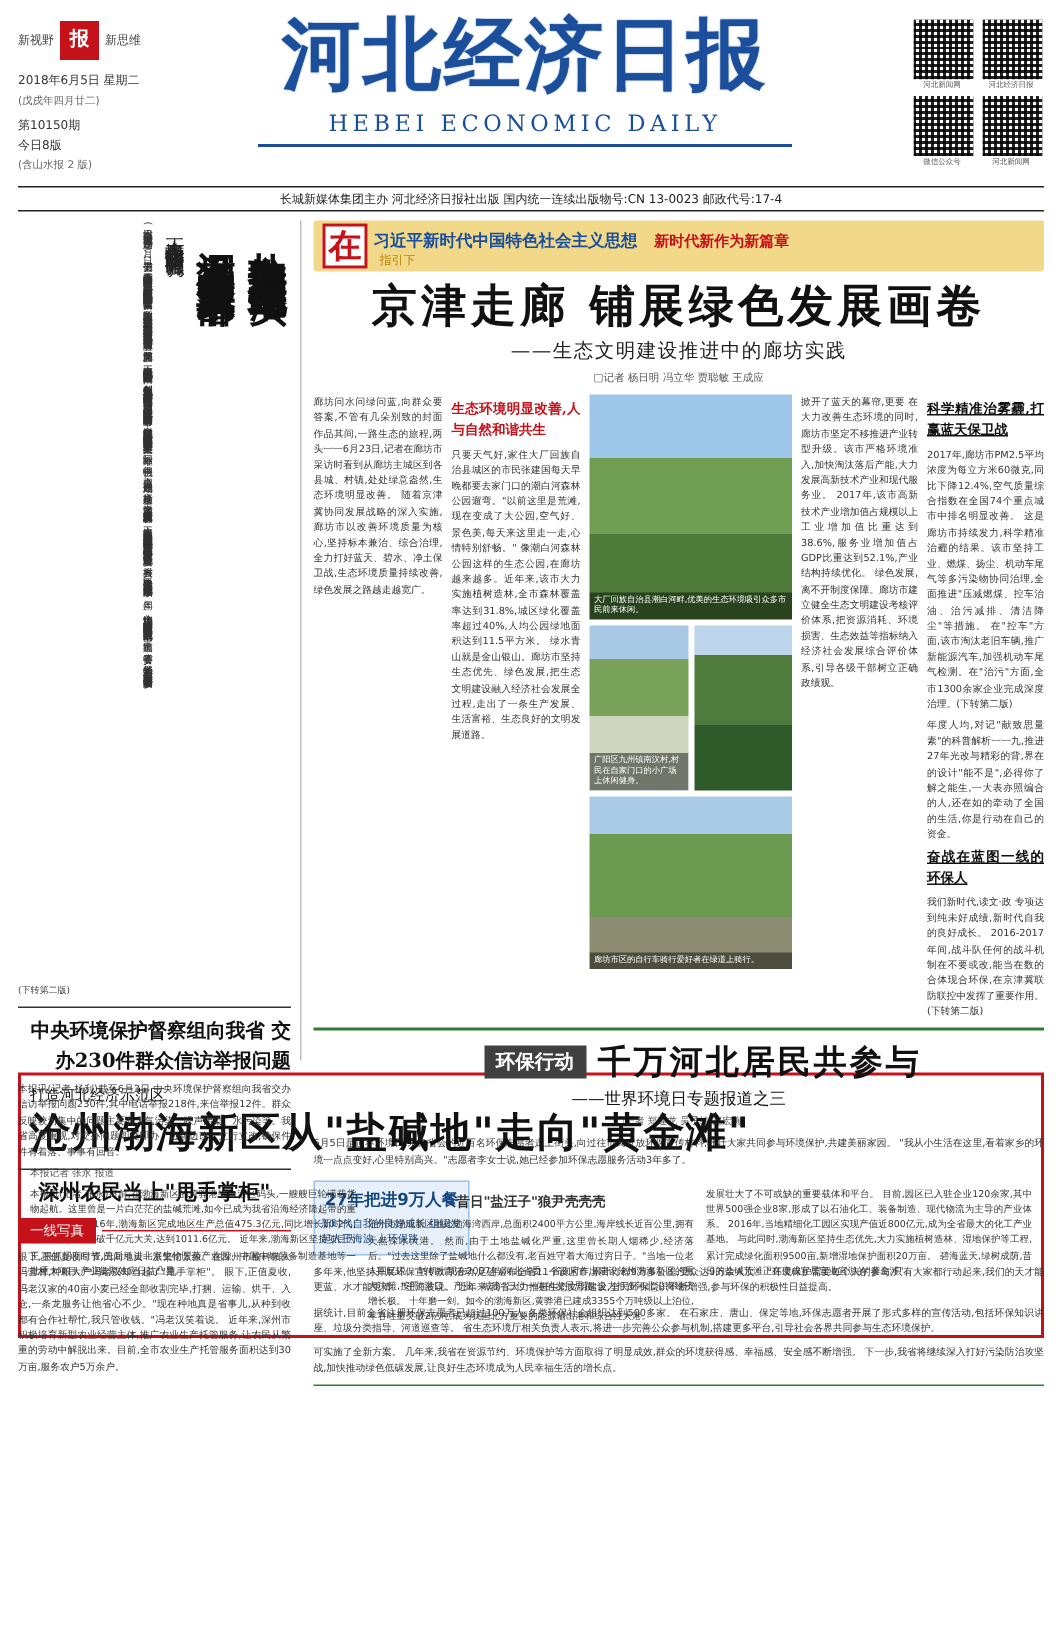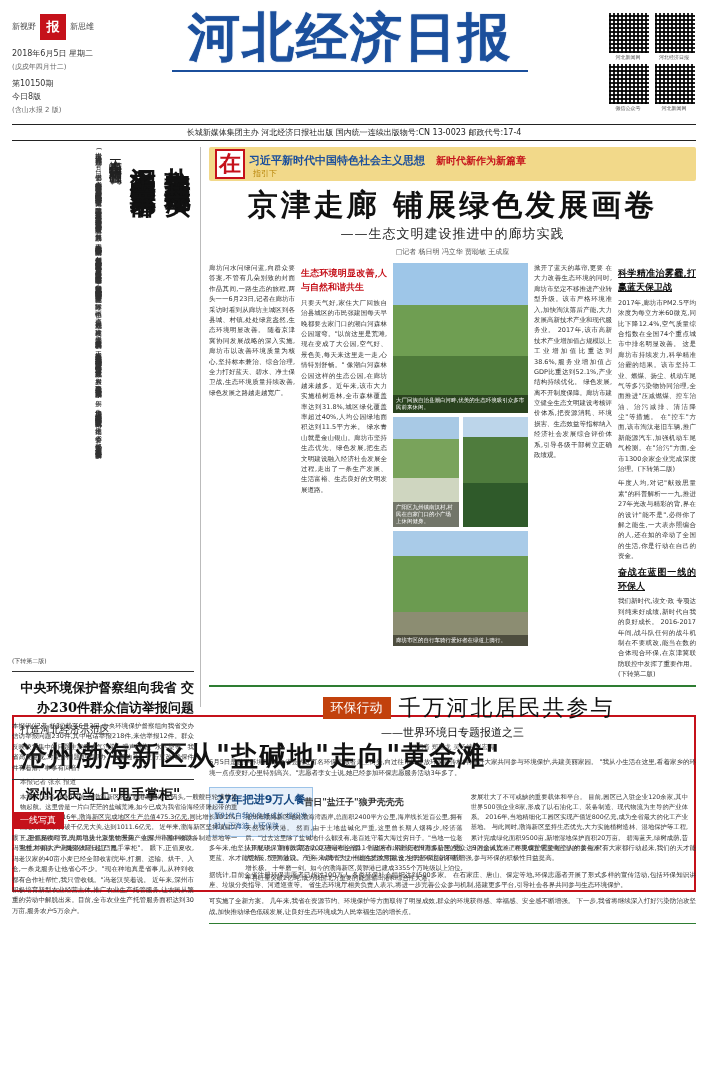--- a/index.html
+++ b/index.html
@@ -83,23 +83,23 @@
   .c2{width:86px;}
   .photo{background:#7aa05a;position:relative;overflow:hidden;}
   .ph-cap{position:absolute;left:0;bottom:0;right:0;background:rgba(0,0,0,.45);color:#fff;font-size:5.5px;
           padding:2px 3px;line-height:1.3;}
   .subhead{font-size:9px;font-weight:bold;color:#c5111a;margin:3px 0;font-family:"DejaVu Serif",serif;}
   .subhead-b{font-size:9px;font-weight:bold;color:#111;margin:3px 0;font-family:"DejaVu Serif",serif;text-decoration:underline;}
 
   
   .env{border-top:2px solid #2e7d32;border-bottom:1px solid #2e7d32;margin-top:6px;padding:6px 0;}
   .env-head{display:flex;align-items:center;justify-content:center;gap:8px;}
-  .env-tag{background:#c2410c;color:#fff;font-size:13px;font-weight:normal;padding:2px 8px;
+  .env-tag{background:#404040;color:#fff;font-size:13px;font-weight:bold;padding:2px 8px;
            font-family:"DejaVu Serif",serif;margin-left:32px;}
-  .env-title{font-family:"DejaVu Serif",serif;font-size:22px;font-weight:normal;letter-spacing:2px;}
+  .env-title{font-family:"DejaVu Serif",serif;font-size:22px;font-weight:bold;letter-spacing:2px;}
   .env-sub{text-align:center;font-size:11px;margin-top:2px;font-family:"DejaVu Serif",serif;}
   .env-by{text-align:center;font-size:6.5px;color:#555;margin:3px 0 5px;}
   .env-cols{display:flex;gap:6px;flex-direction:column;}
   .env-col{font-size:6.5px;line-height:1.6;text-align:justify;color:#333;}
   .bluebox{background:#e7f0fa;border:1px solid #9cc3e8;padding:4px;font-size:7px;line-height:1.5;
            color:#14467f;margin-top:3px;}
   .bluebox b{display:block;font-size:11px;text-align:center;margin-bottom:2px;}
 
   
   .redbox{border:2px solid #c5111a;margin-top:8px;padding:6px;}
@@ -127,20 +127,21 @@
         <div>2018年6月5日 星期二</div>
         <div class="sm">(戊戌年四月廿二)</div>
         <div style="margin-top:6px;">第10150期</div>
         <div>今日8版</div>
         <div class="sm">(含山水报 2 版)</div>
       </div>
     </div>
 
     <div class="mh-center">
       <div class="mh-title">河北经济日报</div>
+      <div class="mh-sub">HEBEI ECONOMIC DAILY</div>
       <div class="mh-rule"></div>
     </div>
 
     <div class="mh-right">
       <div class="qr-row">
         <div>
           <div class="qr"></div>
           <div class="qr-lbl">河北新闻网</div>
         </div>
         <div>

